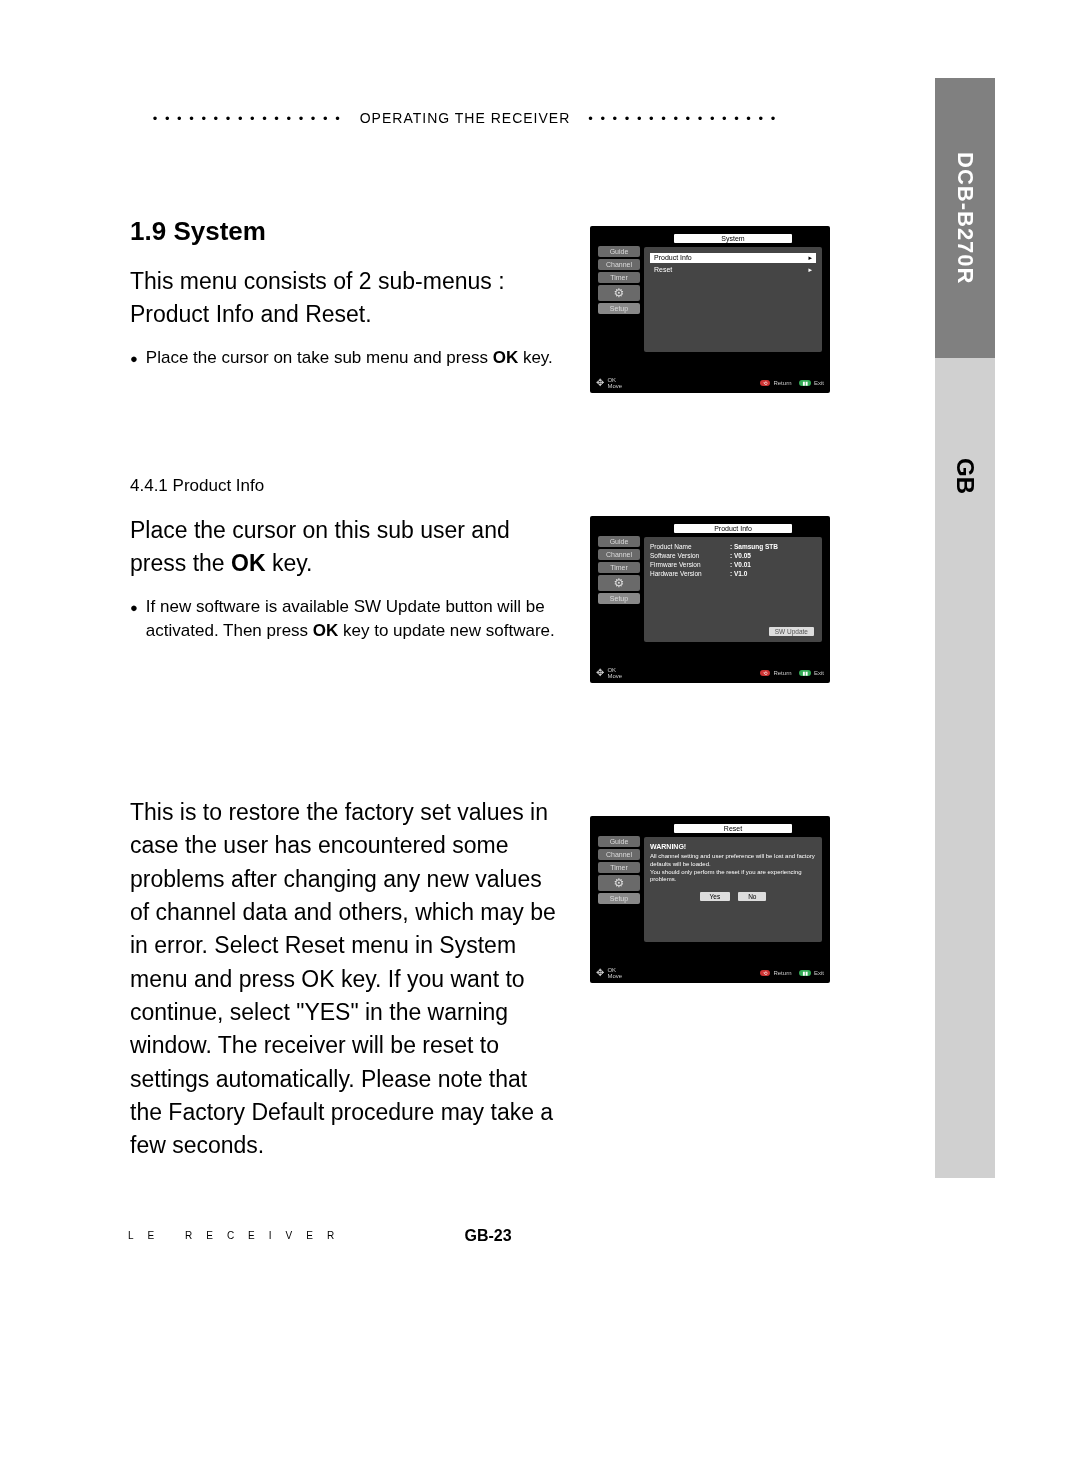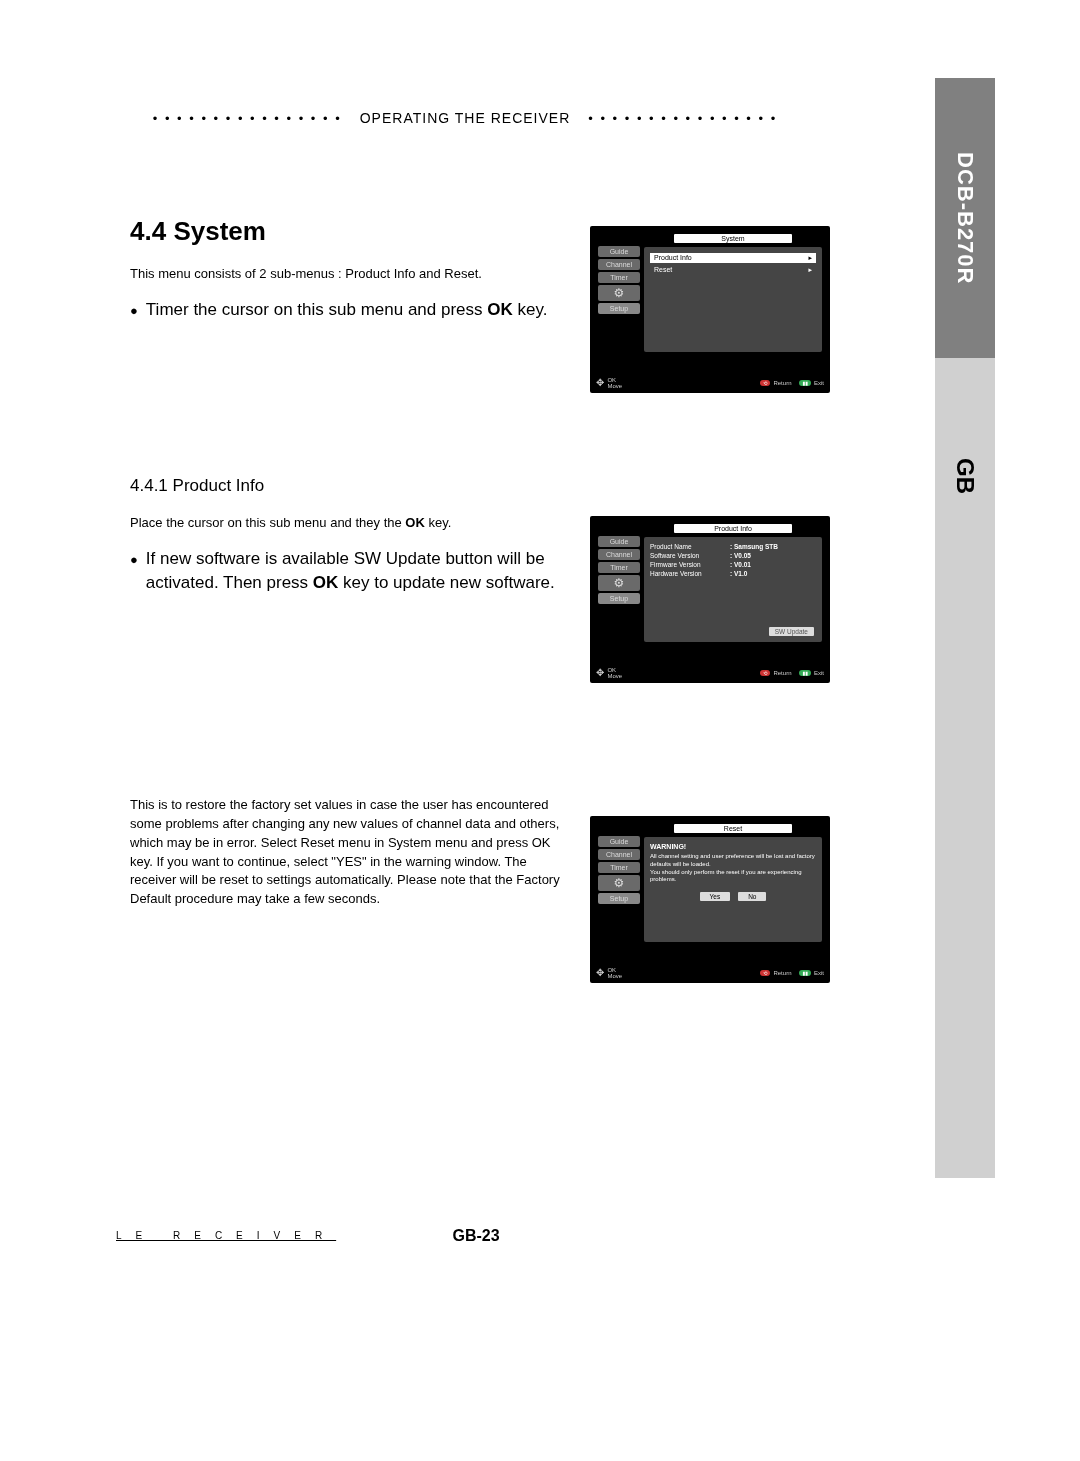--- a/index.html
+++ b/index.html
@@ -7,21 +7,21 @@
   .page{position:absolute;left:0;top:0;width:1080px;height:1461px;}
   .side-bar{position:absolute;right:85px;top:78px;width:60px;height:1100px;}
   .side-dark{background:#808080;width:60px;height:280px;display:flex;align-items:center;justify-content:center;}
   .side-dark span{writing-mode:vertical-rl;color:#fff;font-weight:bold;font-size:22px;letter-spacing:1px;}
   .side-light{background:#d0d0d0;width:60px;height:820px;display:flex;align-items:flex-start;justify-content:center;padding-top:100px;box-sizing:border-box;}
   .side-light span{writing-mode:vertical-rl;color:#000;font-weight:bold;font-size:24px;}
   .content{position:absolute;left:130px;top:110px;width:720px;}
   .header-row{display:flex;align-items:center;justify-content:center;font-size:14px;letter-spacing:1px;margin-bottom:90px;white-space:nowrap;width:720px;margin-left:-25px;}
   .dots{color:#000;font-size:13px;letter-spacing:2px;padding:0 18px;}
   .h1{font-size:26px;font-weight:bold;margin:0 0 18px 0;}
-  .p{font-size:13px;line-height:1.45;margin:0 0 14px 0;max-width:430px;}
+  .p{font-size:23px;line-height:1.45;margin:0 0 14px 0;max-width:430px;}
   .bullet{font-size:17px;line-height:1.45;margin:0 0 14px 0;max-width:430px;display:flex;}
   .bullet .dot{font-size:13px;margin-right:8px;position:relative;top:4px;}
   .note-label{font-style:italic;color:#888;}
   .h2{font-size:17px;font-weight:normal;margin:0 0 18px 0;}
   .section{position:relative;}
   .section + .section{margin-top:60px;}
   .tvshot{position:absolute;width:240px;height:167px;background:#000;border-radius:2px;font-size:8px;color:#fff;}
   .tv-inner{position:absolute;left:8px;top:8px;right:8px;bottom:24px;}
   .menu-col{position:absolute;left:0;top:12px;width:42px;}
   .menu-item{background:#6a6a6a;color:#dcdcdc;font-size:7px;text-align:center;padding:2px 0;margin-bottom:2px;border-radius:2px;}            
@@ -41,21 +41,21 @@
   .warn-body{color:#fff;font-size:6px;line-height:1.3;margin-bottom:8px;}
   .yn{display:flex;justify-content:center;gap:8px;}
   .yn span{background:#ddd;color:#000;font-size:6.5px;padding:1px 10px;border-radius:1px;}
   .tv-footer{position:absolute;left:6px;right:6px;bottom:4px;display:flex;align-items:center;justify-content:space-between;font-size:6px;color:#ccc;}
   .tv-footer .lf{display:flex;align-items:center;gap:3px;}
   .tv-footer .lf .cross{font-size:10px;line-height:8px;}
   .tv-footer .rt{display:flex;gap:8px;}
   .pill{display:inline-flex;align-items:center;gap:3px;}
   .pill .ic{background:#c33;border-radius:6px;padding:0 3px;color:#fff;font-size:5px;}
   .pill .ic.g{background:#3a5;}
-  .page-footer{position:absolute;left:116px;bottom:220px;width:720px;display:flex;align-items:center;justify-content:space-between;font-size:13px;text-decoration:underline;}
+  .page-footer{position:absolute;left:128px;bottom:220px;width:720px;display:flex;align-items:center;justify-content:space-between;font-size:13px;}
   .spaced{letter-spacing:14px;color:#000;font-size:10px;}
   .pg{font-weight:bold;font-size:16px;}
 </style>
 </head>
 <body>
 
 <div class="page">
 
   <div class="side-bar">
     <div class="side-dark">
@@ -69,26 +69,26 @@
   <div class="content">
 
     <div class="header-row">
       <span class="dots">•&nbsp;•&nbsp;•&nbsp;•&nbsp;•&nbsp;•&nbsp;•&nbsp;•&nbsp;•&nbsp;•&nbsp;•&nbsp;•&nbsp;•&nbsp;•&nbsp;•&nbsp;•</span>
       <span>OPERATING THE RECEIVER</span>
       <span class="dots">•&nbsp;•&nbsp;•&nbsp;•&nbsp;•&nbsp;•&nbsp;•&nbsp;•&nbsp;•&nbsp;•&nbsp;•&nbsp;•&nbsp;•&nbsp;•&nbsp;•&nbsp;•</span>
     </div>
 
     <div class="section" style="min-height:200px;">
       <h1 class="h1">
-        <span>4.4</span>&nbsp;<span>System</span>
+        <span>1.9</span>&nbsp;<span>System</span>
       </h1>
       <p class="p">This menu consists of 2 sub-menus : Product Info and Reset.</p>
       <div class="bullet">
         <span class="dot">●</span>
-        <span><span>Timer the cursor on this sub menu and press </span><b>OK</b><span> key.</span></span>
+        <span><span>Place the cursor on take sub menu and press </span><b>OK</b><span> key.</span></span>
       </div>
 
       <div class="tvshot" style="top:10px;left:460px;">
         <div class="tv-inner">
           <div class="menu-col">
             <div class="menu-item">Guide</div>
             <div class="menu-item">Channel</div>
             <div class="menu-item">Timer</div>
             <div class="menu-item icon">⚙</div>
             <div class="menu-item sel">Setup</div>
@@ -121,21 +121,21 @@
               </span>
           </div>
         </div>
       </div>
     </div>
 
     <div class="section" style="min-height:260px;">
       <h2 class="h2">
         <span>4.4.1</span>&nbsp;<span>Product Info</span>
       </h2>
-      <p class="p"><span>Place the cursor on this sub menu and they the </span><b>OK</b><span> key.</span></p>
+      <p class="p"><span>Place the cursor on this sub user and press the </span><b>OK</b><span> key.</span></p>
       <div class="bullet">
         <span class="dot">●</span>
         <span><span>If new software is available SW Update button will be activated. Then press </span><b>OK</b><span> key to update new software.</span></span>
       </div>
 
       <div class="tvshot" style="top:40px;left:460px;">
         <div class="tv-inner">
           <div class="menu-col">
             <div class="menu-item">Guide</div>
             <div class="menu-item">Channel</div>

